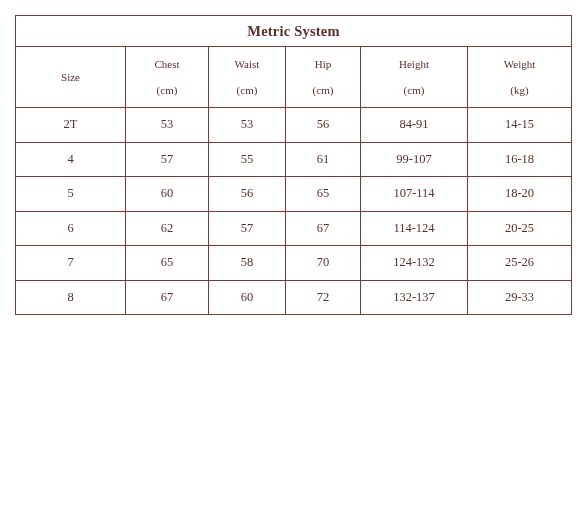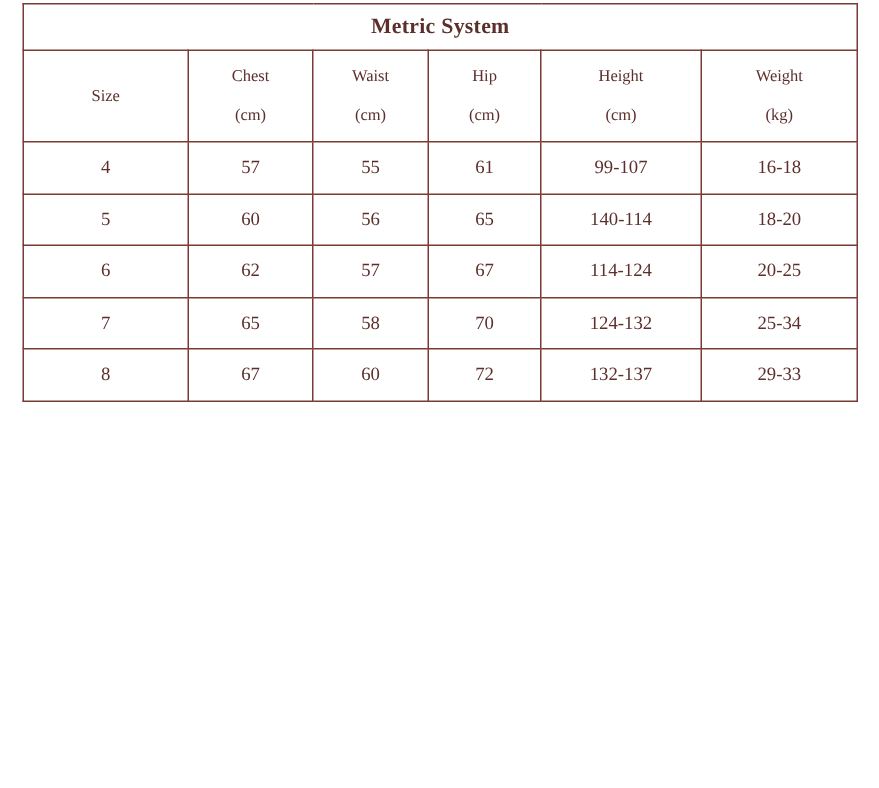--- a/index.html
+++ b/index.html
@@ -11,21 +11,21 @@
     height: 525px;
     background: #ffffff;
     font-family: "Liberation Serif", "DejaVu Serif", serif;
     color: #5c2f2b;
     overflow: hidden;
   }
 
   #chart-wrap {
     position: absolute;
     left: 15px;
-    top: 2px;
+    top: 15px;
     width: 556px;
   }
 
   table.size-table {
     width: 556px;
     border-collapse: collapse;
     table-layout: fixed;
     background: #ffffff;
   }
 
@@ -108,50 +108,58 @@
         <th>
           <span class="hd-name">Height</span>
           <span class="hd-unit">(cm)</span>
         </th>
         <th>
           <span class="hd-name">Weight</span>
           <span class="hd-unit">(kg)</span>
         </th>
       </tr>
         <tr class="data-row">
+          <td>2T</td>
+          <td>53</td>
+          <td>53</td>
+          <td>56</td>
+          <td>84-91</td>
+          <td>14-15</td>
+        </tr>
+        <tr class="data-row">
           <td>4</td>
           <td>57</td>
           <td>55</td>
           <td>61</td>
           <td>99-107</td>
           <td>16-18</td>
         </tr>
         <tr class="data-row">
           <td>5</td>
           <td>60</td>
           <td>56</td>
           <td>65</td>
-          <td>140-114</td>
+          <td>107-114</td>
           <td>18-20</td>
         </tr>
         <tr class="data-row">
           <td>6</td>
           <td>62</td>
           <td>57</td>
           <td>67</td>
           <td>114-124</td>
           <td>20-25</td>
         </tr>
         <tr class="data-row">
           <td>7</td>
           <td>65</td>
           <td>58</td>
           <td>70</td>
           <td>124-132</td>
-          <td>25-34</td>
+          <td>25-26</td>
         </tr>
         <tr class="data-row">
           <td>8</td>
           <td>67</td>
           <td>60</td>
           <td>72</td>
           <td>132-137</td>
           <td>29-33</td>
         </tr>
       </tbody>

